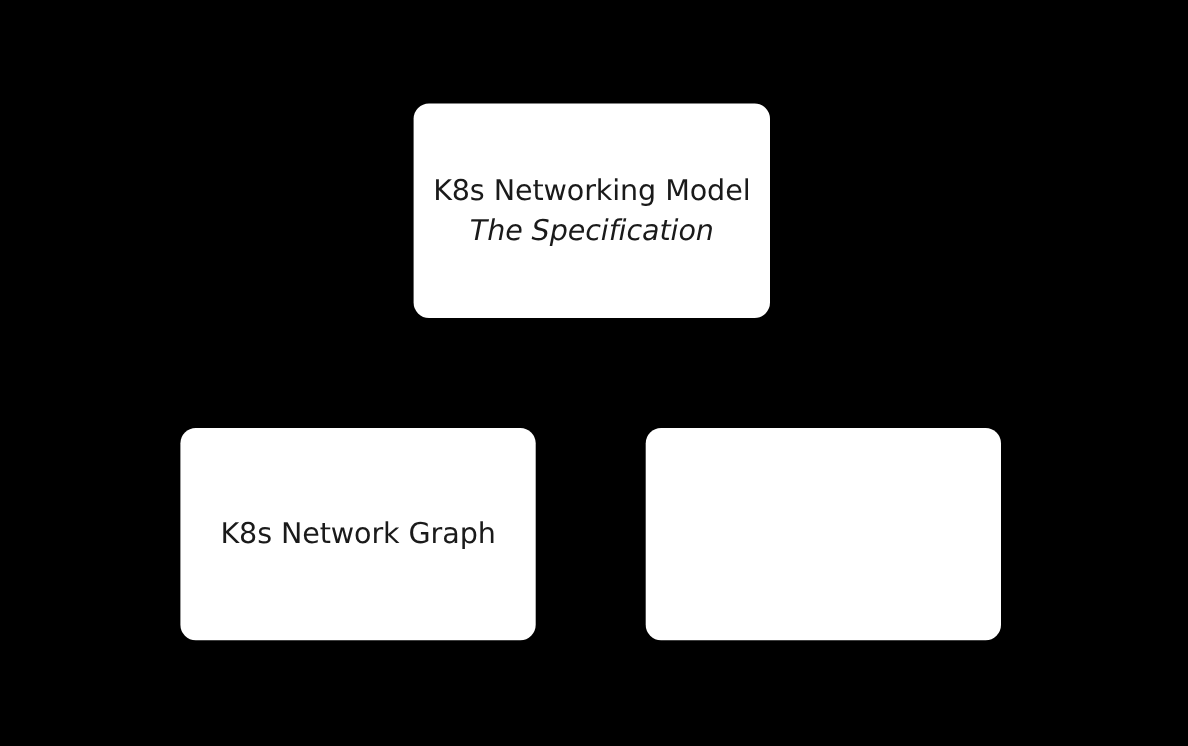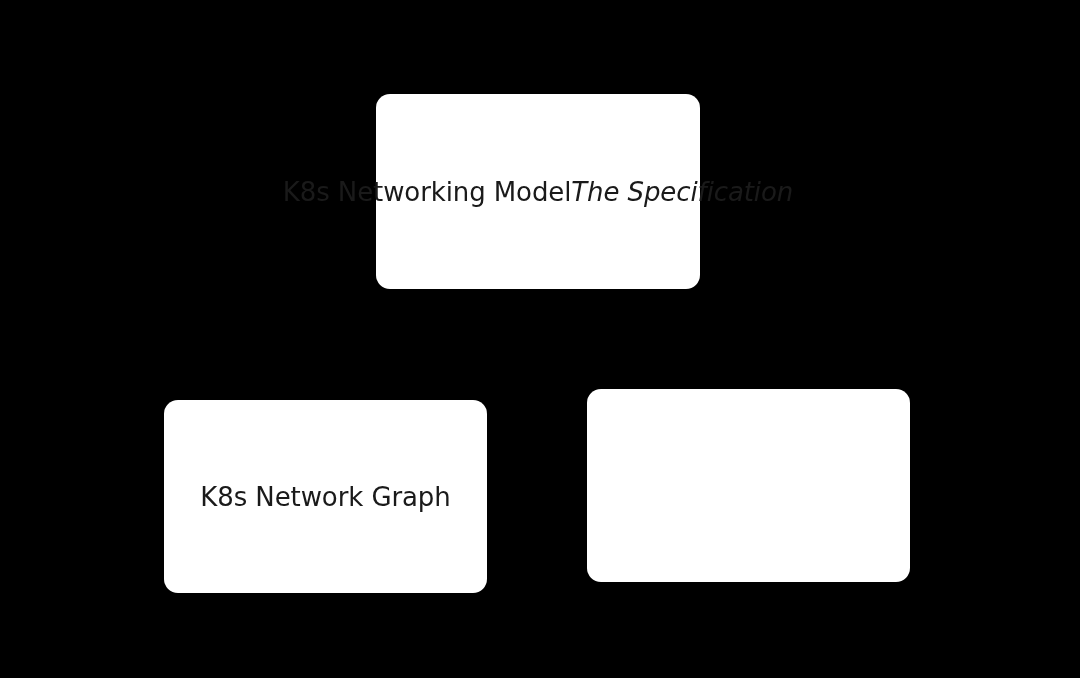--- a/index.html
+++ b/index.html
@@ -18,21 +18,21 @@
     position: relative;
     width: 1080px;
     height: 678px;
     background: #000000;
   }
   .node-box {
     position: absolute;
     background: #ffffff;
     border-radius: 14px;
     display: flex;
-    flex-direction: row;
+    flex-direction: column;
     align-items: center;
     justify-content: center;
     box-sizing: border-box;
     padding: 4px 10px;
   }
   .node-title {
     font-family: "DejaVu Sans", "Liberation Sans", sans-serif;
     font-size: 26px;
     font-weight: 400;
     font-style: normal;
@@ -59,21 +59,20 @@
     left: 376px;
     top: 94px;
     width: 324px;
     height: 195px;
   }
   #box-graph {
     left: 164px;
     top: 389px;
     width: 323px;
     height: 193px;
-    margin-top: 11px;
   }
   #box-impl {
     left: 587px;
     top: 389px;
     width: 323px;
     height: 193px;
   }
 </style>
 </head>
 <body>

